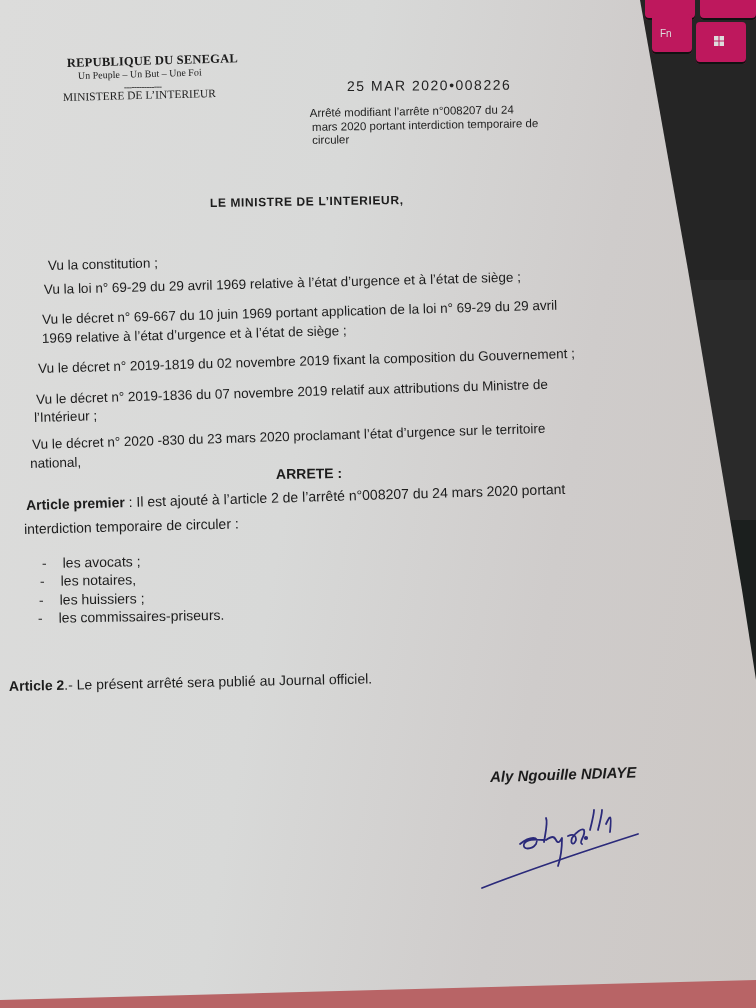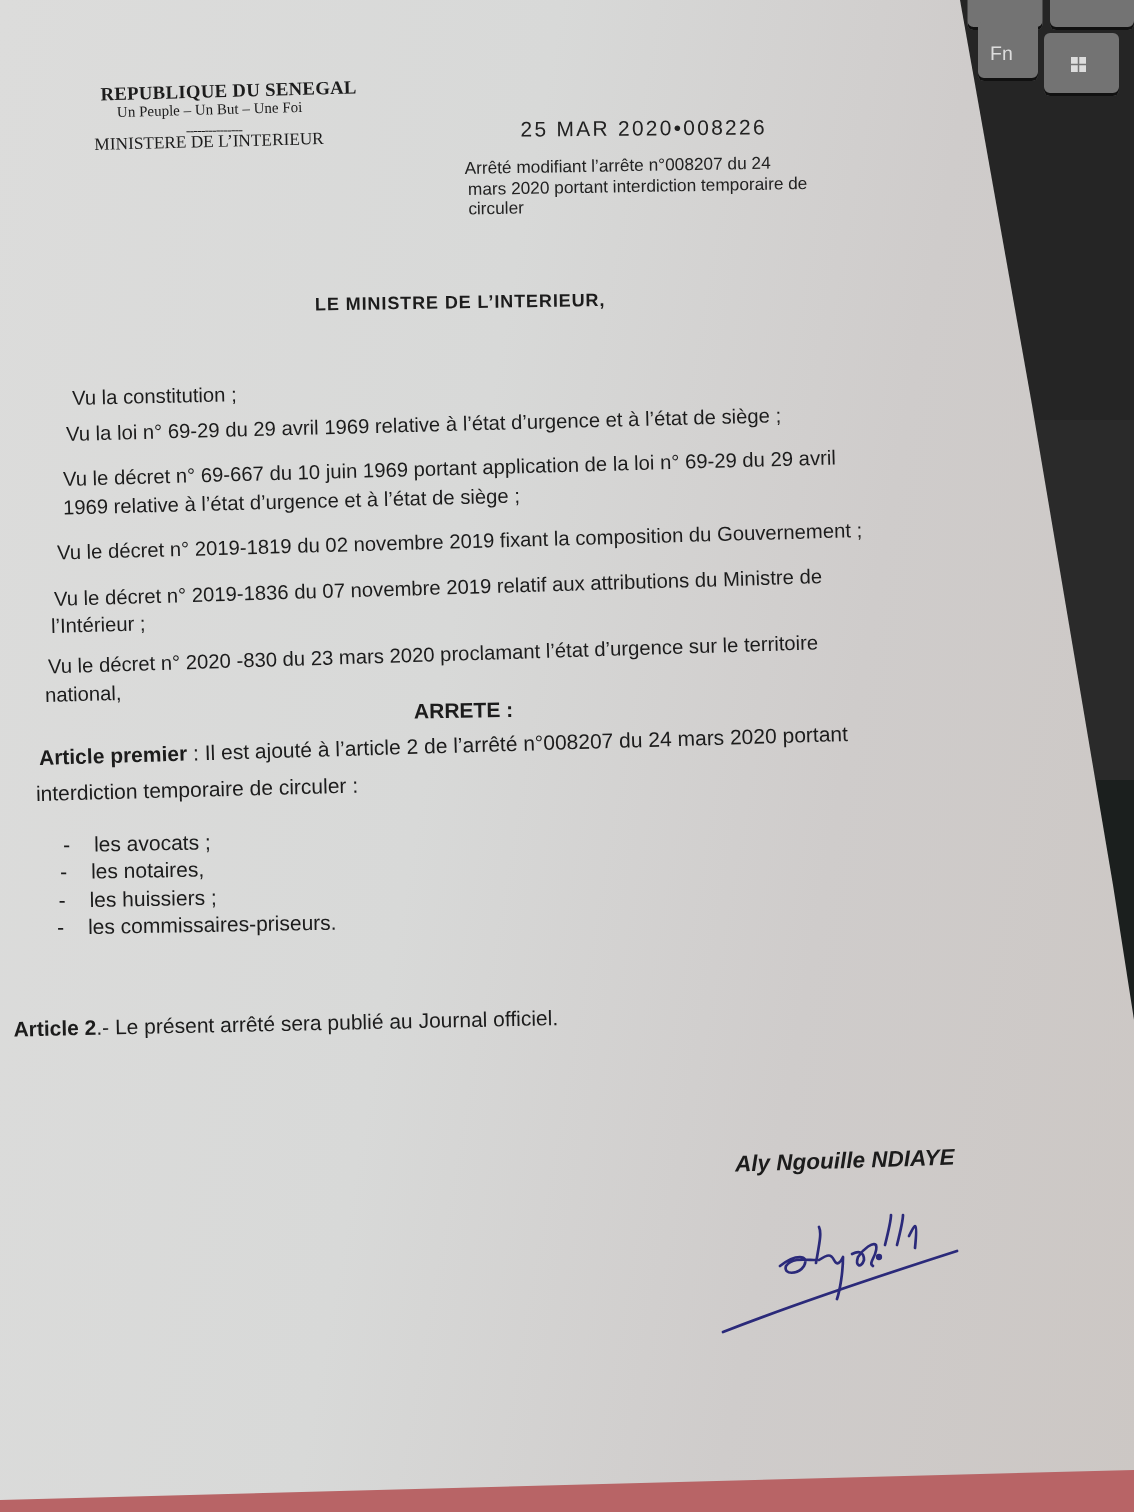--- a/index.html
+++ b/index.html
@@ -7,23 +7,23 @@
     width:756px; height:1008px; overflow:hidden; position:relative;
     background:#2a2a2a;
     font-family:"Liberation Sans", sans-serif;
   }
   
   .keyboard {
     position:absolute; left:600px; top:0; width:156px; height:280px;
     background:#252525;
   }
   .key {
-    position:absolute; background:#737373; border-radius:4px;
+    position:absolute; background:#be185d; border-radius:4px;
     box-shadow: inset 0 -2px 0 #111;
-    color:#ddd; font-size:13px;
+    color:#ddd; font-size:10px;
   }
   .right-dark {
     position:absolute; left:700px; top:520px; width:56px; height:420px;
     background:#1b1f1e;
     clip-path: polygon(55% 0, 100% 0, 100% 100%, 100% 100%, 0 25%);
   }
   .pink-folder {
     position:absolute; left:0; top:968px; width:756px; height:40px;
     background:#b86466;
   }

